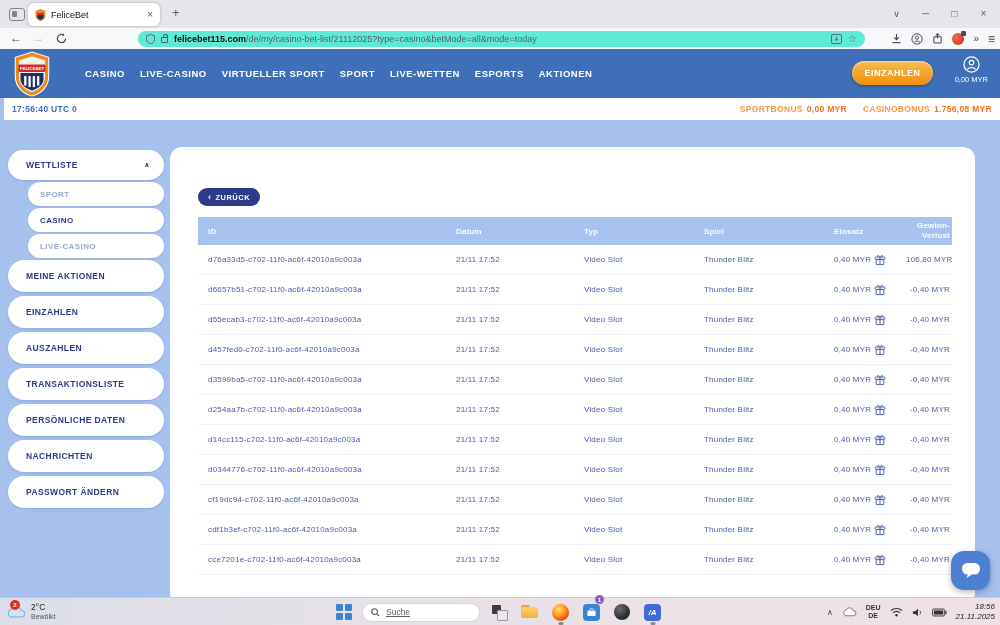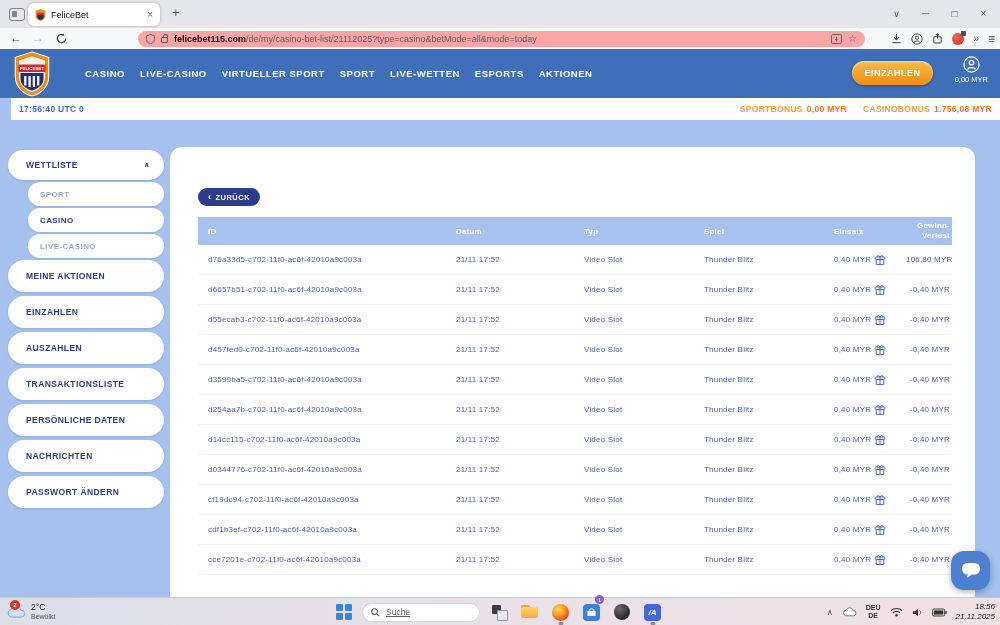--- a/index.html
+++ b/index.html
@@ -17,21 +17,21 @@
   .tab-title{flex:1;font-size:9px;color:#15141a;white-space:nowrap;overflow:hidden;}
   .tab-close{font-size:10px;color:#5a5a64;line-height:1;}
   .newtab{position:absolute;left:172px;top:6px;font-size:13px;color:#5a5a64;line-height:1;}
   .win-controls{position:absolute;right:2px;top:0;height:28px;display:flex;align-items:center;}
   .wc{width:29px;text-align:center;color:#55555e;font-size:10px;line-height:28px;}
   .wc.tablist{font-size:9px;}
 
   .toolbar{position:absolute;top:28px;left:0;right:0;height:21px;background:#f7f8fa;}
   .navbtn{position:absolute;top:0;height:21px;line-height:21px;font-size:12px;color:#45454e;}
   .navbtn.fwd{color:#b9b9c1;}
-  .urlbar{position:absolute;left:138px;top:2.5px;width:727px;height:16px;background:#fca5a5;border-radius:8px;
+  .urlbar{position:absolute;left:138px;top:2.5px;width:727px;height:16px;background:#5eead4;border-radius:8px;
     display:flex;align-items:center;padding:0 8px;gap:6px;font-size:9px;color:#5b5b66;}
   .url-text{flex:1;white-space:nowrap;overflow:hidden;}
   .url-domain{color:#0c0c0d;font-weight:bold;}
   .lockicon{width:7px;height:6px;border:1px solid #5b5b66;border-radius:1px;position:relative;margin-top:3px;}
   .lockicon:before{content:"";position:absolute;top:-4px;left:1px;width:3px;height:3px;border:1px solid #5b5b66;border-bottom:none;border-radius:3px 3px 0 0;}
   .star{font-size:10px;color:#5b5b66;}
   .tool-right{position:absolute;right:5px;top:0;height:21px;display:flex;align-items:center;gap:9px;}
   .tr-glyph{font-size:10px;color:#45454e;line-height:1;}
   .ext-red{width:12px;height:12px;border-radius:6px;background:radial-gradient(circle at 35% 35%,#ef6a50,#cf2b1e);position:relative;}
   .ext-red:after{content:"";position:absolute;right:-2px;top:-2px;width:5px;height:5px;border-radius:1px;background:#4d4d57;}
@@ -42,21 +42,21 @@
   .site-header{position:absolute;top:0;left:0;right:0;height:49px;background:var(--header-blue,#3e6fb8);}
   .logo{position:absolute;left:11px;top:2px;}
   .main-nav{position:absolute;left:85px;top:0;height:49px;display:flex;align-items:center;gap:15px;}
   .nav-item{color:#fff;font-size:9.5px;font-weight:bold;letter-spacing:.5px;white-space:nowrap;}
   .deposit-btn{position:absolute;right:67px;top:12px;width:81px;height:24px;border:none;border-radius:12px;
     background:linear-gradient(180deg,#f9bc49,#ef8d12);box-shadow:0 1px 3px rgba(0,0,0,.35),inset 0 1px 2px rgba(255,255,255,.55);
     color:#fff;font-size:9px;font-weight:bold;letter-spacing:.5px;display:flex;align-items:center;justify-content:center;font-family:inherit;}
   .profile{position:absolute;right:12px;top:7px;display:flex;flex-direction:column;align-items:center;gap:2px;color:#fff;}
   .balance{font-size:7.5px;color:#fff;white-space:nowrap;}
 
-  .info-strip{position:absolute;top:49px;left:11px;right:0;height:22px;background:#fff;display:flex;align-items:center;
+  .info-strip{position:absolute;top:49px;left:4px;right:0;height:22px;background:#fff;display:flex;align-items:center;
     justify-content:space-between;padding:0 8px;font-size:8.5px;}
   .clock-utc{color:var(--header-blue,#3e6fb8);font-weight:600;letter-spacing:.3px;}
   .bonuses{display:flex;gap:16px;align-items:center;}
   .bonus{display:flex;gap:4px;align-items:center;}
   .bonus-label{color:#f59a45;font-weight:600;letter-spacing:.3px;}
   .bonus-value{color:var(--accent-orange,#f4711c);font-weight:bold;letter-spacing:.3px;}
 
   
   .sidebar{position:absolute;left:8px;top:101px;width:156px;display:flex;flex-direction:column;}
   .side-pill{height:32px;background:#fff;border-radius:16px;margin-bottom:4px;display:flex;align-items:center;

